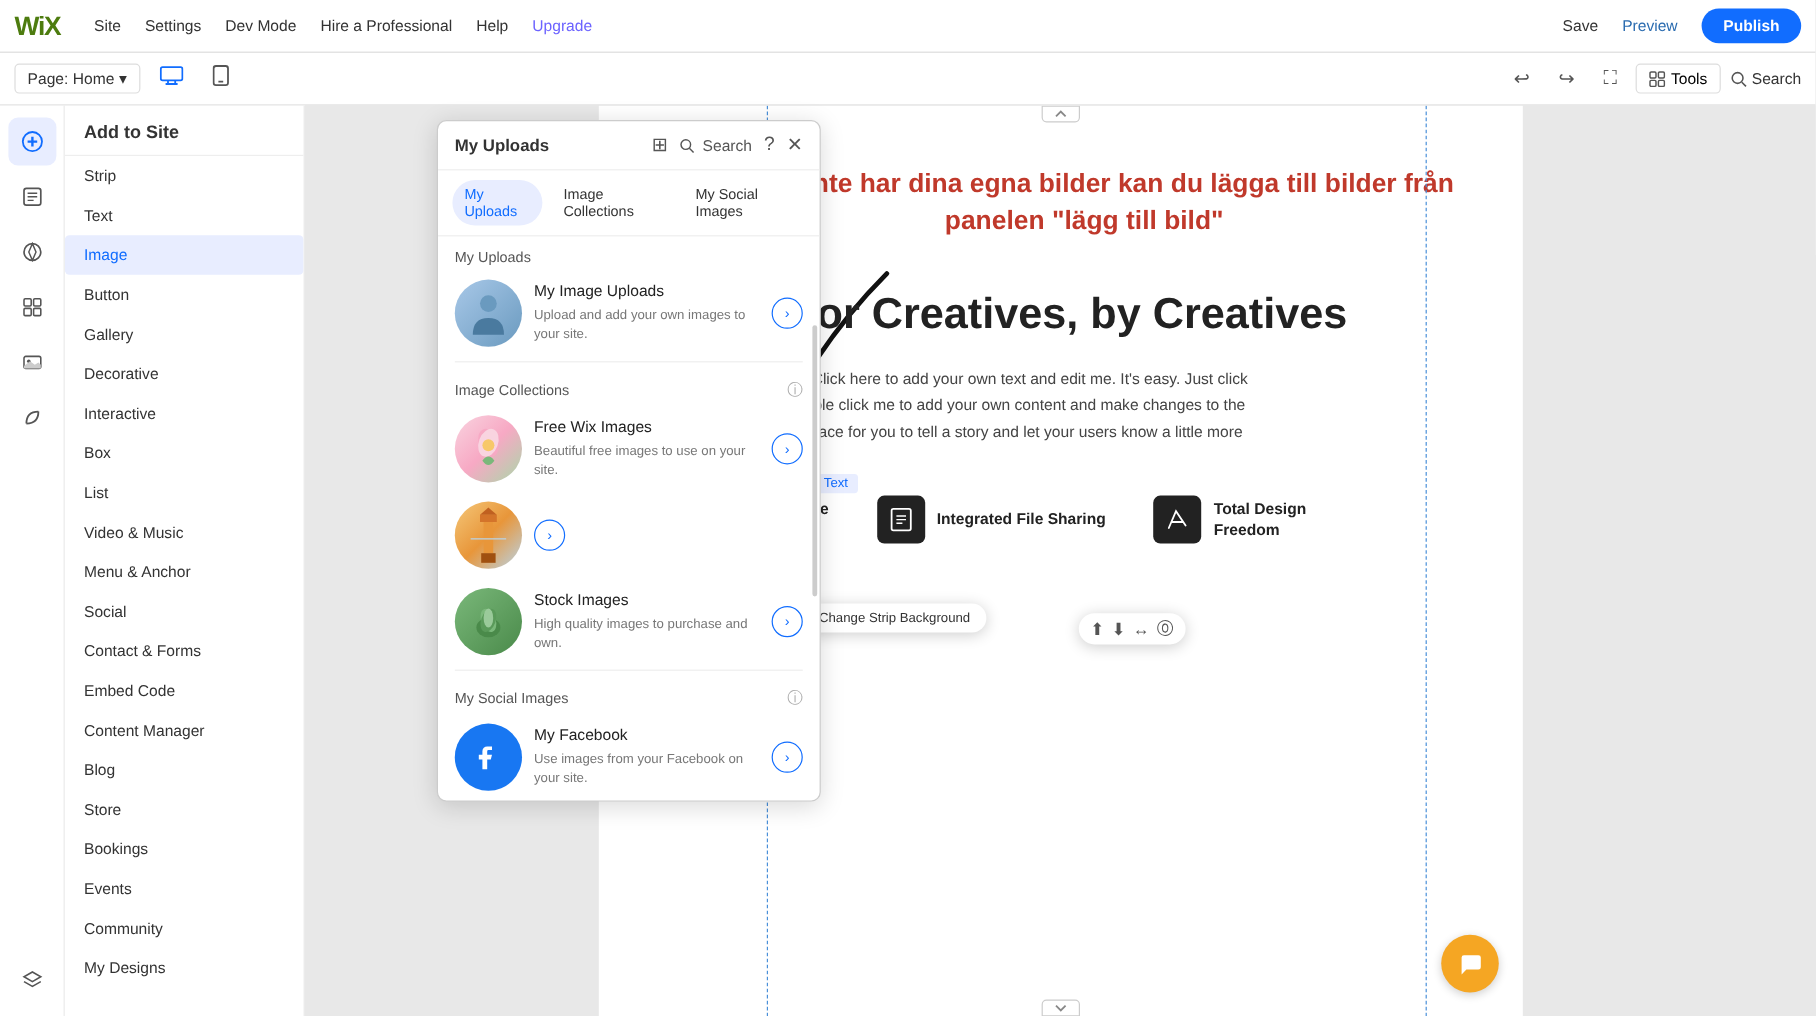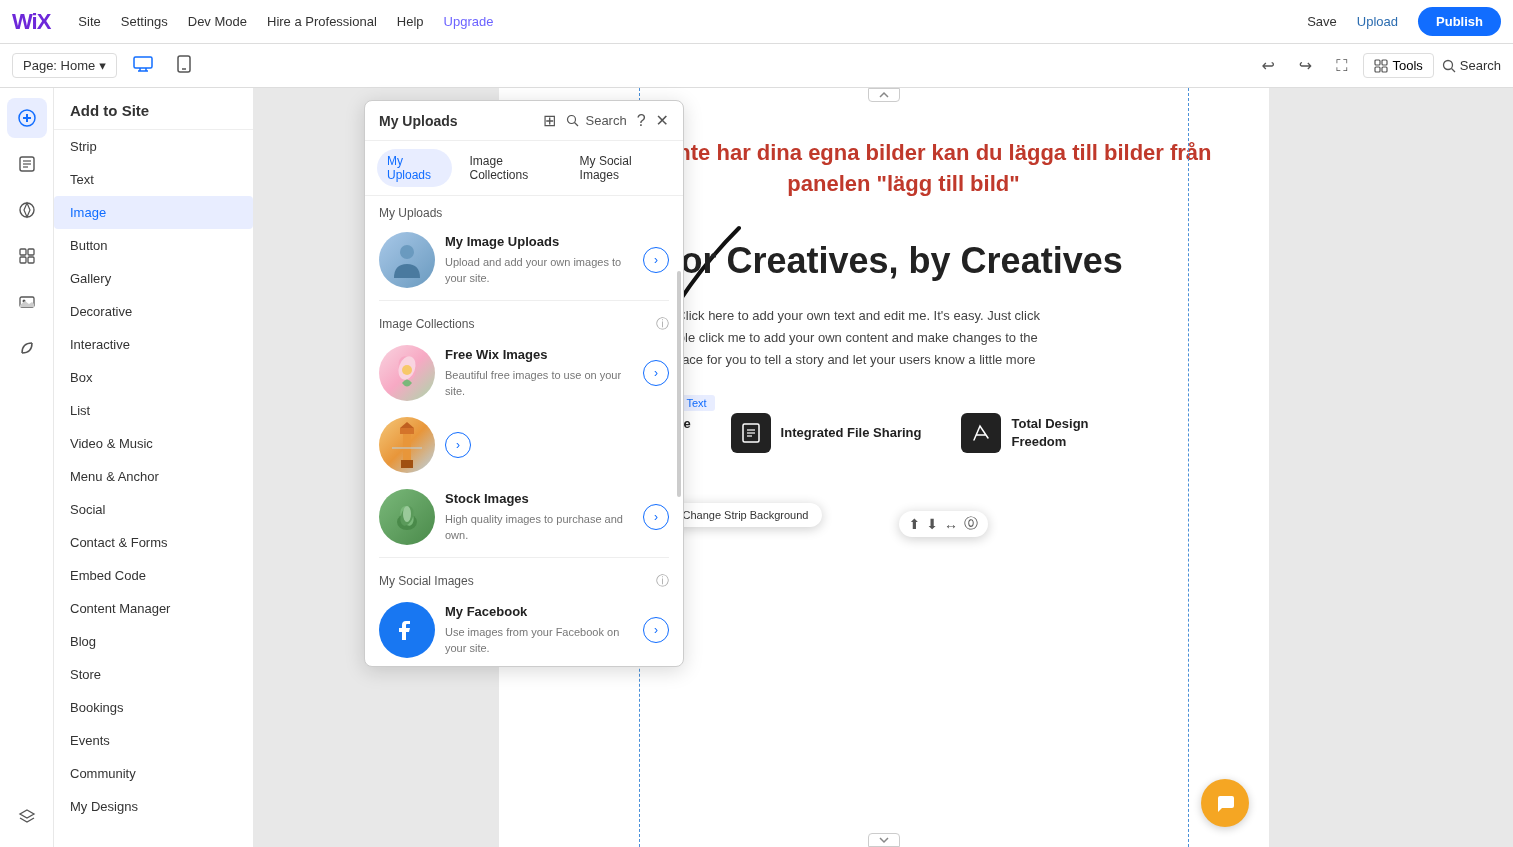--- a/index.html
+++ b/index.html
@@ -4,21 +4,21 @@
   <style>
     * { box-sizing: border-box; margin: 0; padding: 0; }
     body { font-family: Helvetica, Arial, sans-serif; background: #f0f0f0; overflow: hidden; width: 1513px; height: 847px; }
 
     
     .top-nav {
       display: flex; align-items: center; height: 44px;
       background: #fff; border-bottom: 1px solid #ddd;
       padding: 0 12px; gap: 20px; position: relative; z-index: 100;
     }
-    .wix-logo { font-size: 22px; font-weight: 900; color: #6d28d9; letter-spacing: -1px; margin-right: 8px; }
+    .wix-logo { font-size: 22px; font-weight: 900; color: #4d7c0f; letter-spacing: -1px; margin-right: 8px; }
     .nav-item { font-size: 13px; color: #333; cursor: pointer; }
     .nav-item.upgrade { color: #6c63ff; font-weight: 500; }
     .nav-spacer { flex: 1; }
     .nav-save { font-size: 13px; color: #333; cursor: pointer; }
     .nav-preview { font-size: 13px; color: #2b6cb0; cursor: pointer; }
     .nav-publish {
       background: #116dff; color: #fff; border: none; border-radius: 20px;
       padding: 7px 18px; font-size: 13px; cursor: pointer; font-weight: 600;
     }
 
@@ -112,21 +112,21 @@
     .picker-list { padding: 0 8px; }
     .picker-item {
       display: flex; align-items: center; gap: 10px;
       padding: 8px 6px; cursor: pointer; border-radius: 6px;
     }
     .picker-thumb {
       width: 56px; height: 56px; border-radius: 50%; overflow: hidden;
       flex-shrink: 0; background: #ddd; display: flex; align-items: center; justify-content: center;
     }
     .picker-item-text { flex: 1; }
-    .picker-item-title { font-size: 13px; font-weight: 700; color: #222; }
+    .picker-item-title { font-size: 13px; font-weight: 400; color: #222; }
     .picker-item-desc { font-size: 11px; color: #777; margin-top: 6px; line-height: 1.4; }
     .picker-arrow {
       width: 26px; height: 26px; border-radius: 50%; border: 1.5px solid #116dff;
       display: flex; align-items: center; justify-content: center;
       color: #116dff; font-size: 12px; flex-shrink: 0;
     }
     .picker-divider { height: 1px; background: #eee; margin: 4px 14px; }
 
     
     .canvas {
@@ -237,21 +237,21 @@
 <nav class="top-nav">
   <span class="wix-logo">WiX</span>
   <span class="nav-item">Site</span>
   <span class="nav-item">Settings</span>
   <span class="nav-item">Dev Mode</span>
   <span class="nav-item">Hire a Professional</span>
   <span class="nav-item">Help</span>
   <span class="nav-item upgrade">Upgrade</span>
   <div class="nav-spacer"></div>
   <span class="nav-save">Save</span>
-  <span class="nav-preview">Upload</span>
+  <span class="nav-preview">Preview</span>
   <button class="nav-publish">Publish</button>
 </nav>
 
 <div class="toolbar">
   <div class="page-selector">
     <span>Page: Home</span>
     <span>▾</span>
   </div>
   <button class="device-btn active" title="Desktop">
     <svg width="20" height="16" viewBox="0 0 20 16" fill="currentColor">

